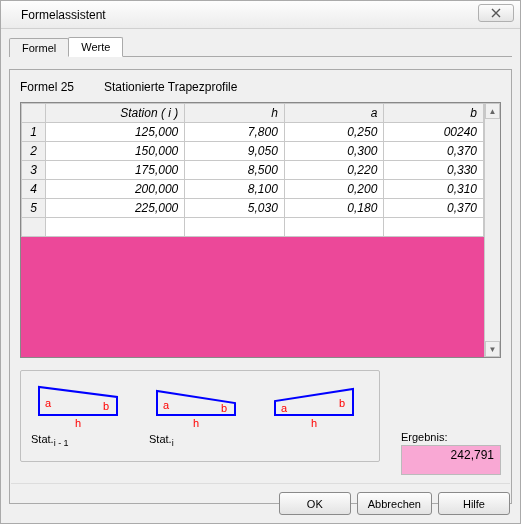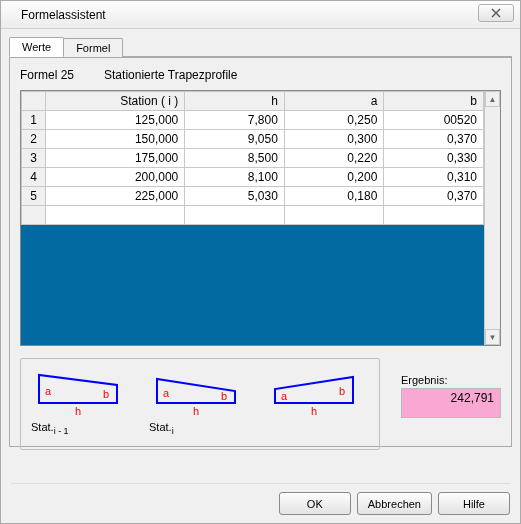--- a/index.html
+++ b/index.html
@@ -56,41 +56,42 @@
     top: 1px;
     border-radius: 2px 2px 0 0;
     cursor: default;
   }
   .tab.active {
     background: #fff;
     border-bottom: 1px solid #fff;
     z-index: 2;
   }
   .panel {
-    margin: 0 8px 8px 8px;
+    margin: 12px 8px 8px 8px;
     border: 1px solid #aaa;
     border-top: 1px solid #aaa;
     background: #f0f0f0;
-    height: 390px;
+    height: 435px;
     padding: 10px 10px 20px 10px;
     position: relative;
   }
   .subtitle {
     display:flex;
     gap: 30px;
     margin-bottom: 8px;
     font-size: 12px;
   }
   .grid-wrap {
     border: 1px solid #888;
-    background: #0369a1;
+    background: #ec4899;
     width: 100%;
     height: 256px;
     position: relative;
     display:flex;
+    font-style:italic;
   }
   .grid-scroll {
     flex:1;
     overflow:hidden;
   }
   table.grid {
     border-collapse: collapse;
     width: 100%;
     font-size: 12px;
   }
@@ -195,22 +196,22 @@
   <div class="titlebar">
     <span>Formelassistent</span>
     <div class="title-close">
       <svg width="12" height="10" viewBox="0 0 12 10">
         <path d="M2 1 L10 9 M10 1 L2 9" stroke="#555" stroke-width="1.4" fill="none"></path>
       </svg>
     </div>
   </div>
 
   <div class="tabs">
+    <div class="tab">Formel</div>
     <div class="tab active">Werte</div>
-    <div class="tab">Formel</div>
   </div>
 
   <div class="panel">
     <div class="subtitle">
       <span>Formel 25</span>
       <span>Stationierte Trapezprofile</span>
     </div>
 
     <div class="grid-wrap">
       <div class="grid-scroll">
@@ -223,21 +224,21 @@
             <th class="col-a">a</th>
             <th class="col-b">b</th>
           </tr>
         </thead>
         <tbody>
           <tr>
             <td class="rowhead">1</td>
             <td>125,000</td>
             <td>7,800</td>
             <td>0,250</td>
-            <td>00520</td>
+            <td>00240</td>
           </tr>
           <tr>
             <td class="rowhead">2</td>
             <td>150,000</td>
             <td>9,050</td>
             <td>0,300</td>
             <td>0,370</td>
           </tr>
           <tr>
             <td class="rowhead">3</td>

